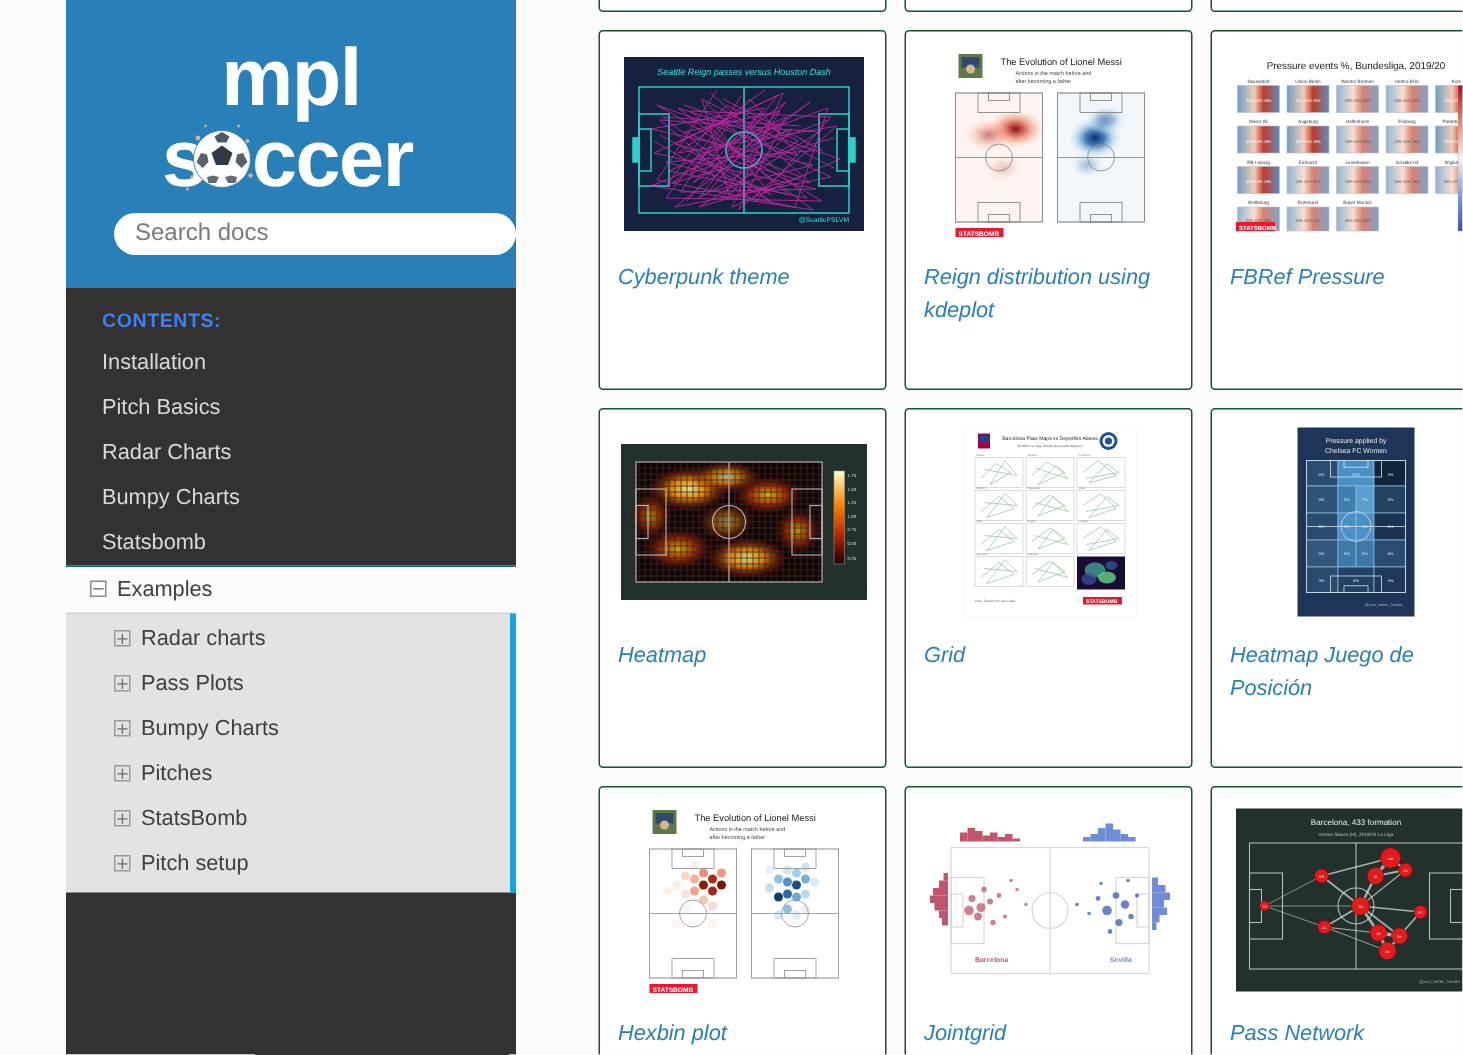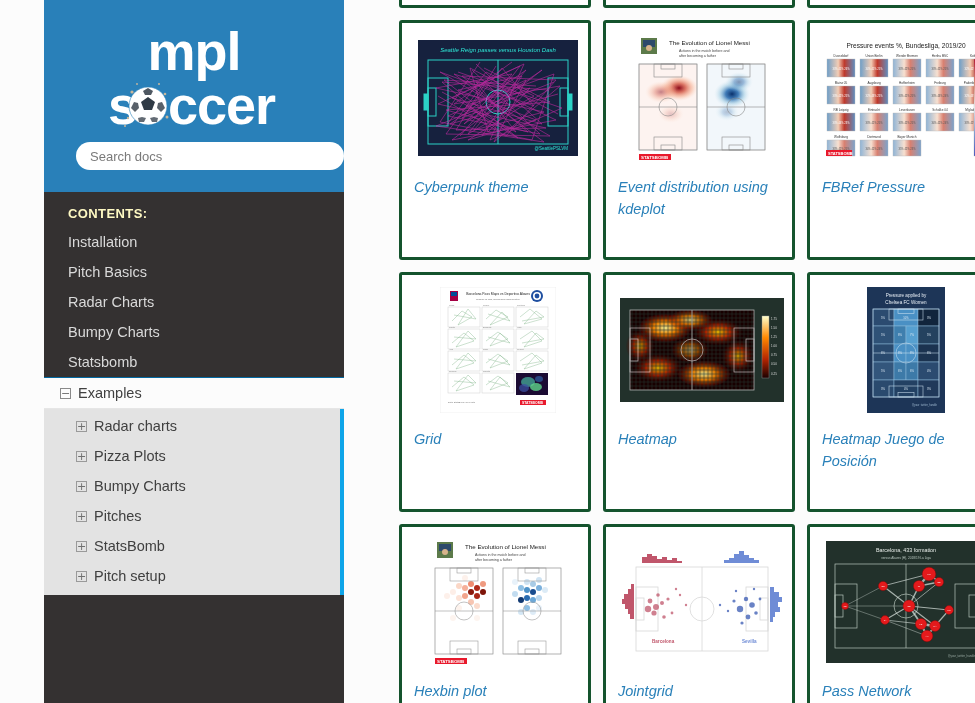--- a/index.html
+++ b/index.html
@@ -33,29 +33,29 @@
   }
   .logo-svg { display:block; }
 
   .search-wrap { padding: 0 16px 0 16px; position: relative; }
   .search-box {
     width: 268px; height: 28px;
     border-radius: 50px;
     border: none; outline: none;
     background: #ffffff;
     padding: 0 14px;
-    font-size: 13px;
+    font-size: 16px;
     font-family: "Liberation Sans", sans-serif;
     color: #444;
   }
   .search-box::placeholder { color: #7a7a7a; }
 
   .nav { position: relative; }
   .nav-caption {
-    color: #fef9c3;
+    color: #3b82f6;
     font-size: 13px;
     font-weight: bold;
     letter-spacing: 0.4px;
     padding: 14px 24px 6px 24px;
   }
   .nav-item {
     display: block;
     color: #d9d9d9;
     font-size: 14.5px;
     padding: 7px 24px;
@@ -112,21 +112,21 @@
     display: grid;
     grid-template-columns: repeat(3, 192px);
     gap: 12px;
     padding: 0 0 0 55px;
     position: absolute;
     top: -232px;
     left: 0;
   }
   .card {
     background: #ffffff;
-    border: 3px solid #14532d;
+    border: 1px solid #14532d;
     border-radius: 3px;
     width: 192px;
     height: 240px;
     padding: 10px 10px 6px 10px;
     display: flex;
     flex-direction: column;
     cursor: pointer;
   }
   .thumb {
     width: 172px;
@@ -207,21 +207,21 @@
 
       <a class="nav-item current" href="#">
         <span class="toggle-box minus">−</span><span>Examples</span>
       </a>
 
       <div class="nav-sub">
         <a class="nav-subitem" href="#">
           <span class="toggle-box">+</span><span>Radar charts</span>
         </a>
         <a class="nav-subitem" href="#">
-          <span class="toggle-box">+</span><span>Pizza Plots</span>
+          <span class="toggle-box">+</span><span>Pass Plots</span>
         </a>
         <a class="nav-subitem" href="#">
           <span class="toggle-box">+</span><span>Bumpy Charts</span>
         </a>
         <a class="nav-subitem" href="#">
           <span class="toggle-box">+</span><span>Pitches</span>
         </a>
         <a class="nav-subitem" href="#">
           <span class="toggle-box">+</span><span>StatsBomb</span>
         </a>
@@ -335,21 +335,21 @@
                 <rect x="95" y="30" width="28" height="13"></rect>
                 <rect x="95" y="103" width="28" height="13"></rect>
                 <rect x="102" y="30" width="14" height="5"></rect>
                 <rect x="102" y="111" width="14" height="5"></rect>
               </g>
             </g>
             <rect x="12" y="120" width="32" height="6" fill="#e8192c"></rect>
             <text x="14" y="125" fill="#ffffff" font-size="4.4" font-family="Liberation Sans, sans-serif" font-weight="bold">STATSBOMB</text>
           </svg>
         </div>
-        <div class="caption">Event distribution using kdeplot</div>
+        <div class="caption">Reign distribution using kdeplot</div>
       </div>
 
       <div class="card">
         <div class="thumb">
           <svg width="168" height="124" viewBox="0 0 168 124">
             <rect width="168" height="124" fill="#ffffff"></rect>
             <text x="84" y="12" fill="#222" font-size="6.6" font-family="Liberation Sans, sans-serif" text-anchor="middle">Pressure events %, Bundesliga, 2019/20</text>
             <defs>
               <linearGradient id="cwA" x1="0" y1="0" x2="1" y2="0">
                 <stop offset="0%" stop-color="#6d9ec8"></stop>
@@ -478,87 +478,20 @@
                 <text x="160" y="56">40</text>
                 <text x="160" y="76">35</text>
               <text x="160" y="96">30</text>
                 <text x="160" y="114">25</text>
             </g>
             <rect x="4" y="114" width="26" height="6" fill="#e8192c"></rect>
             <text x="6" y="119" fill="#ffffff" font-size="4" font-family="Liberation Sans, sans-serif" font-weight="bold">STATSBOMB</text>
           </svg>
         </div>
         <div class="caption">FBRef Pressure</div>
-      </div>
-
-      <div class="card">
-        <div class="thumb">
-          <svg width="116" height="126" viewBox="0 0 116 126">
-            <rect width="116" height="126" fill="#ffffff" stroke="#e8e8e8" stroke-width="0.6"></rect>
-            <rect x="10" y="4" width="8" height="10" fill="#a50044"></rect>
-            <rect x="11" y="5" width="6" height="4" fill="#004d98"></rect>
-            <circle cx="97" cy="9" r="6" fill="#1f4fa0"></circle>
-            <circle cx="97" cy="9" r="4" fill="#ffffff"></circle>
-            <circle cx="97" cy="9" r="2.4" fill="#1f4fa0"></circle>
-            <text x="58" y="8" fill="#222" font-size="3.4" font-family="Liberation Sans, sans-serif" text-anchor="middle">Barcelona Pass Maps vs Deportivo Alaves</text>
-            <text x="58" y="13" fill="#666" font-size="2.2" font-family="Liberation Sans, sans-serif" text-anchor="middle">2018/19 La Liga, arrows show pass direction</text>
-            <g>
-
-              <g stroke="#cfcfcf" stroke-width="0.5" fill="none">
-                <rect x="8" y="20" width="32" height="20"></rect>
-                  <rect x="42" y="20" width="32" height="20"></rect>
-                  <rect x="76" y="20" width="32" height="20"></rect>
-                <rect x="8" y="42" width="32" height="20"></rect>
-                  <rect x="42" y="42" width="32" height="20"></rect>
-                  <rect x="76" y="42" width="32" height="20"></rect>
-                <rect x="8" y="64" width="32" height="20"></rect>
-                  <rect x="42" y="64" width="32" height="20"></rect>
-                  <rect x="76" y="64" width="32" height="20"></rect>
-                <rect x="8" y="86" width="32" height="20"></rect>
-                  <rect x="42" y="86" width="32" height="20"></rect>
-              </g>
-              <g stroke="#5fa36a" stroke-width="0.38" fill="none" opacity="0.85">
-                <path d="M12 34 L22 24 L32 30 L18 38 L28 22 L36 32 L14 28"></path>
-                <path d="M46 32 L56 23 L68 30 L50 38 L62 25 L70 34 L48 27"></path>
-                <path d="M80 30 L90 22 L102 32 L84 37 L96 24 L104 30 L82 34"></path>
-                <path d="M12 56 L24 46 L34 54 L16 60 L28 44 L36 52 L14 50"></path>
-                <path d="M46 54 L58 45 L68 52 L50 59 L60 46 L70 56 L48 50"></path>
-                <path d="M80 52 L92 44 L102 54 L84 60 L96 46 L104 52 L82 56"></path>
-                <path d="M12 78 L24 68 L34 76 L16 82 L28 66 L36 74 L14 72"></path>
-                <path d="M46 76 L58 67 L68 74 L50 81 L60 68 L70 78 L48 72"></path>
-                <path d="M80 74 L92 66 L102 76 L84 82 L96 68 L104 74 L82 78"></path>
-                <path d="M12 100 L24 90 L34 98 L16 104 L28 88 L36 96 L14 94"></path>
-                <path d="M46 98 L58 89 L68 96 L50 103 L60 90 L70 100 L48 94"></path>
-              </g>
-              <g fill="#888" font-size="2" font-family="Liberation Sans, sans-serif">
-                <text x="9" y="19">Messi</text>
-                  <text x="43" y="19">Suarez</text>
-                  <text x="77" y="19">Coutinho</text>
-                <text x="9" y="41">Rakitic</text>
-                  <text x="43" y="41">Busquets</text>
-                  <text x="77" y="41">Vidal</text>
-                <text x="9" y="63">Alba</text>
-                  <text x="43" y="63">Pique</text>
-                  <text x="77" y="63">Lenglet</text>
-                <text x="9" y="85">Semedo</text>
-                  <text x="43" y="85">Roberto</text>
-              </g>
-
-              <rect x="76" y="86" width="32" height="22" fill="#1b0b33"></rect>
-              <ellipse cx="88" cy="95" rx="7" ry="5" fill="#3f9a8e" opacity="0.85"></ellipse>
-              <ellipse cx="96" cy="100" rx="6" ry="4" fill="#5fd48a" opacity="0.8"></ellipse>
-              <ellipse cx="84" cy="101" rx="5" ry="4" fill="#3b4fa0" opacity="0.75"></ellipse>
-              <ellipse cx="99" cy="92" rx="4" ry="3" fill="#2e5fa3" opacity="0.7"></ellipse>
-            </g>
-            <text x="8" y="116" fill="#777" font-size="2.2" font-family="Liberation Sans, sans-serif">Data: StatsBomb open data</text>
-            <rect x="80" y="113" width="26" height="5" fill="#e8192c"></rect>
-            <text x="82" y="117" fill="#ffffff" font-size="3.4" font-family="Liberation Sans, sans-serif" font-weight="bold">STATSBOMB</text>
-          </svg>
-        </div>
-        <div class="caption">Grid</div>
       </div>
 
       <div class="card">
         <div class="thumb">
           <svg width="164" height="104" viewBox="0 0 164 104">
             <rect width="164" height="104" fill="#22312b"></rect>
             <defs>
               <radialGradient id="hotA" cx="50%" cy="50%" r="50%">
                 <stop offset="0%" stop-color="#ffff9e"></stop>
                   <stop offset="45%" stop-color="#ff8c00"></stop>
@@ -610,20 +543,87 @@
                 <text x="151" y="67">0.50</text>
               <text x="151" y="77">0.25</text>
             </g>
           </svg>
         </div>
         <div class="caption">Heatmap</div>
       </div>
 
       <div class="card">
         <div class="thumb">
+          <svg width="116" height="126" viewBox="0 0 116 126">
+            <rect width="116" height="126" fill="#ffffff" stroke="#e8e8e8" stroke-width="0.6"></rect>
+            <rect x="10" y="4" width="8" height="10" fill="#a50044"></rect>
+            <rect x="11" y="5" width="6" height="4" fill="#004d98"></rect>
+            <circle cx="97" cy="9" r="6" fill="#1f4fa0"></circle>
+            <circle cx="97" cy="9" r="4" fill="#ffffff"></circle>
+            <circle cx="97" cy="9" r="2.4" fill="#1f4fa0"></circle>
+            <text x="58" y="8" fill="#222" font-size="3.4" font-family="Liberation Sans, sans-serif" text-anchor="middle">Barcelona Pass Maps vs Deportivo Alaves</text>
+            <text x="58" y="13" fill="#666" font-size="2.2" font-family="Liberation Sans, sans-serif" text-anchor="middle">2018/19 La Liga, arrows show pass direction</text>
+            <g>
+
+              <g stroke="#cfcfcf" stroke-width="0.5" fill="none">
+                <rect x="8" y="20" width="32" height="20"></rect>
+                  <rect x="42" y="20" width="32" height="20"></rect>
+                  <rect x="76" y="20" width="32" height="20"></rect>
+                <rect x="8" y="42" width="32" height="20"></rect>
+                  <rect x="42" y="42" width="32" height="20"></rect>
+                  <rect x="76" y="42" width="32" height="20"></rect>
+                <rect x="8" y="64" width="32" height="20"></rect>
+                  <rect x="42" y="64" width="32" height="20"></rect>
+                  <rect x="76" y="64" width="32" height="20"></rect>
+                <rect x="8" y="86" width="32" height="20"></rect>
+                  <rect x="42" y="86" width="32" height="20"></rect>
+              </g>
+              <g stroke="#5fa36a" stroke-width="0.38" fill="none" opacity="0.85">
+                <path d="M12 34 L22 24 L32 30 L18 38 L28 22 L36 32 L14 28"></path>
+                <path d="M46 32 L56 23 L68 30 L50 38 L62 25 L70 34 L48 27"></path>
+                <path d="M80 30 L90 22 L102 32 L84 37 L96 24 L104 30 L82 34"></path>
+                <path d="M12 56 L24 46 L34 54 L16 60 L28 44 L36 52 L14 50"></path>
+                <path d="M46 54 L58 45 L68 52 L50 59 L60 46 L70 56 L48 50"></path>
+                <path d="M80 52 L92 44 L102 54 L84 60 L96 46 L104 52 L82 56"></path>
+                <path d="M12 78 L24 68 L34 76 L16 82 L28 66 L36 74 L14 72"></path>
+                <path d="M46 76 L58 67 L68 74 L50 81 L60 68 L70 78 L48 72"></path>
+                <path d="M80 74 L92 66 L102 76 L84 82 L96 68 L104 74 L82 78"></path>
+                <path d="M12 100 L24 90 L34 98 L16 104 L28 88 L36 96 L14 94"></path>
+                <path d="M46 98 L58 89 L68 96 L50 103 L60 90 L70 100 L48 94"></path>
+              </g>
+              <g fill="#888" font-size="2" font-family="Liberation Sans, sans-serif">
+                <text x="9" y="19">Messi</text>
+                  <text x="43" y="19">Suarez</text>
+                  <text x="77" y="19">Coutinho</text>
+                <text x="9" y="41">Rakitic</text>
+                  <text x="43" y="41">Busquets</text>
+                  <text x="77" y="41">Vidal</text>
+                <text x="9" y="63">Alba</text>
+                  <text x="43" y="63">Pique</text>
+                  <text x="77" y="63">Lenglet</text>
+                <text x="9" y="85">Semedo</text>
+                  <text x="43" y="85">Roberto</text>
+              </g>
+
+              <rect x="76" y="86" width="32" height="22" fill="#1b0b33"></rect>
+              <ellipse cx="88" cy="95" rx="7" ry="5" fill="#3f9a8e" opacity="0.85"></ellipse>
+              <ellipse cx="96" cy="100" rx="6" ry="4" fill="#5fd48a" opacity="0.8"></ellipse>
+              <ellipse cx="84" cy="101" rx="5" ry="4" fill="#3b4fa0" opacity="0.75"></ellipse>
+              <ellipse cx="99" cy="92" rx="4" ry="3" fill="#2e5fa3" opacity="0.7"></ellipse>
+            </g>
+            <text x="8" y="116" fill="#777" font-size="2.2" font-family="Liberation Sans, sans-serif">Data: StatsBomb open data</text>
+            <rect x="80" y="113" width="26" height="5" fill="#e8192c"></rect>
+            <text x="82" y="117" fill="#ffffff" font-size="3.4" font-family="Liberation Sans, sans-serif" font-weight="bold">STATSBOMB</text>
+          </svg>
+        </div>
+        <div class="caption">Grid</div>
+      </div>
+
+      <div class="card">
+        <div class="thumb">
           <svg width="86" height="128" viewBox="0 0 86 128">
             <rect width="86" height="128" fill="#ffffff"></rect>
             <rect x="4" y="1" width="78" height="126" fill="#1d3557"></rect>
             <text x="43" y="11" fill="#e7eef5" font-size="4.6" font-family="Liberation Sans, sans-serif" text-anchor="middle">Pressure applied by</text>
             <text x="43" y="18" fill="#e7eef5" font-size="4.6" font-family="Liberation Sans, sans-serif" text-anchor="middle">Chelsea FC Women</text>
             <g stroke="#8fbcd9" stroke-width="0.5">
               <rect x="10" y="23" width="21" height="17" fill="#2b4b70"></rect>
               <rect x="31" y="23" width="24" height="17" fill="#4a90c4"></rect>
               <rect x="55" y="23" width="21" height="17" fill="#11253c"></rect>
               <rect x="10" y="40" width="21" height="18" fill="#2f5277"></rect>

